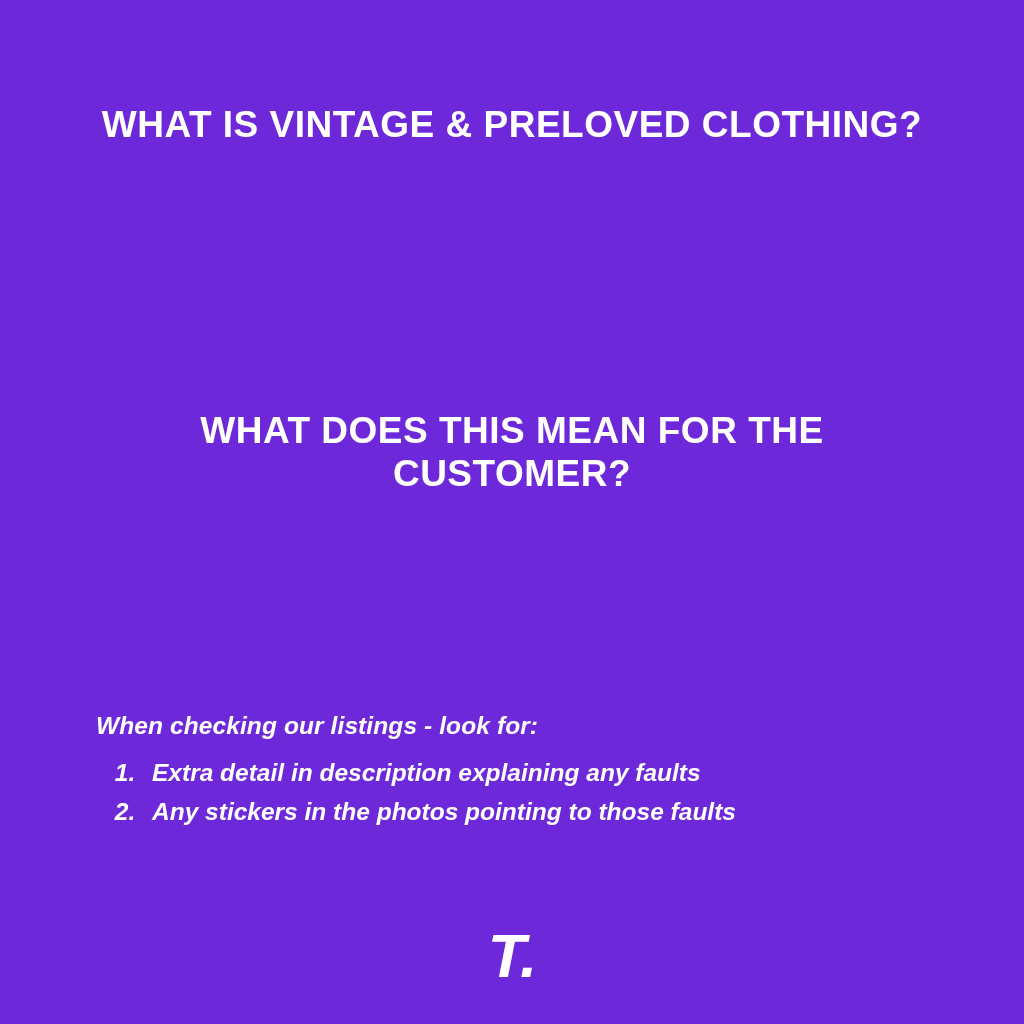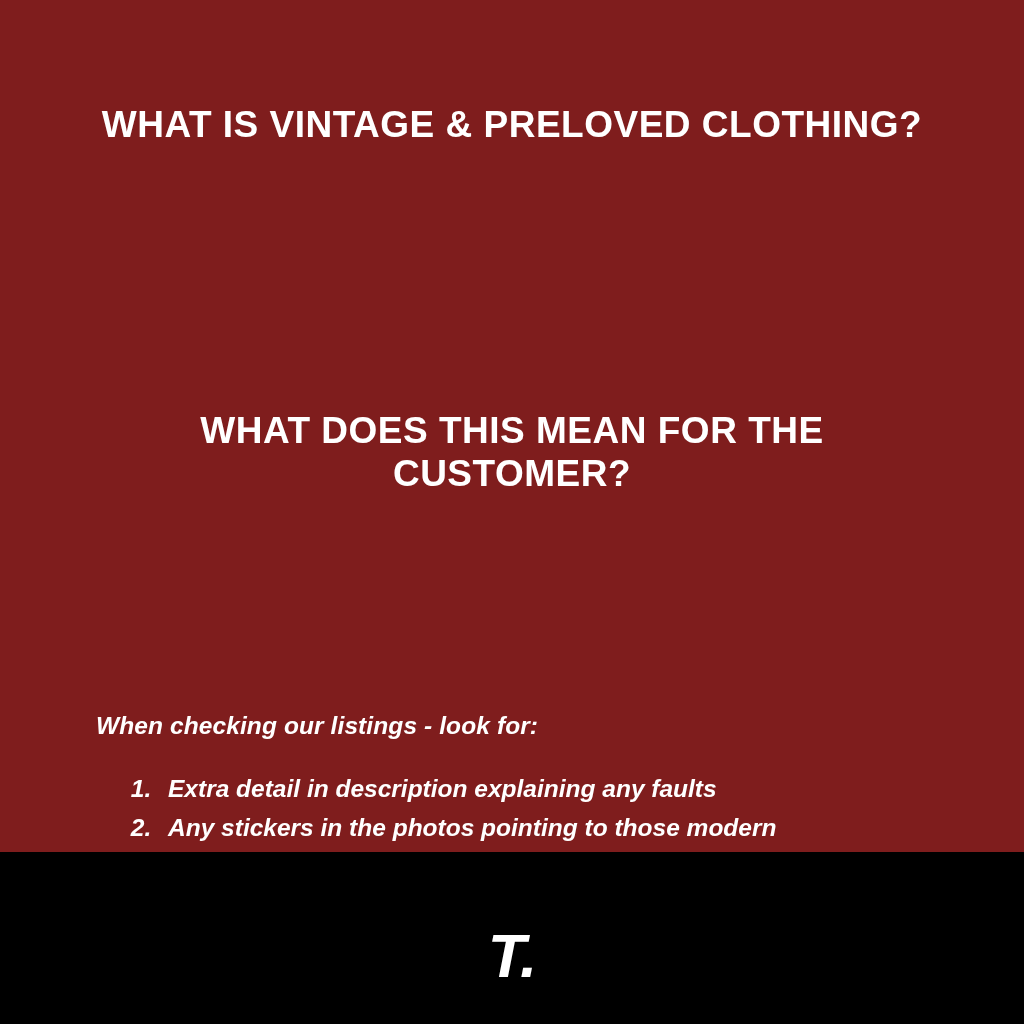--- a/index.html
+++ b/index.html
@@ -11,22 +11,22 @@
     width: 1024px;
     height: 1024px;
     overflow: hidden;
     font-family: "Liberation Sans", sans-serif;
     color: #ffffff;
     -webkit-font-smoothing: antialiased;
   }
   .card {
     position: relative;
     width: 1024px;
-    height: 852px;
-    background: #7f1d1d;
+    height: 1024px;
+    background: #6d28d9;
     box-sizing: border-box;
   }
   .heading {
     font-weight: 700;
     font-style: normal;
     text-align: center;
     letter-spacing: 0.5px;
     font-size: 37px;
     line-height: 1.18;
     text-transform: uppercase;
@@ -68,21 +68,21 @@
     position: absolute;
     left: 96px;
     top: 682px;
     width: 840px;
   }
   #numbered-list {
     position: absolute;
     left: 96px;
     top: 754px;
     width: 840px;
-    margin: 16px;
+    margin: 0;
     padding: 0 0 0 46px;
     list-style-position: outside;
   }
   #numbered-list li {
     font-weight: 700;
     font-style: italic;
     font-size: 24.5px;
     line-height: 1.58;
     padding-left: 10px;
     color: #ffffff;
@@ -113,20 +113,20 @@
   <h1 class="heading" id="heading-1">WHAT IS VINTAGE &amp; PRELOVED CLOTHING?</h1>
 
 
   <h2 class="heading" id="heading-2">WHAT DOES THIS MEAN FOR THE CUSTOMER?</h2>
 
 
   <p class="body-text" id="para-3">When checking our listings - look for:</p>
 
   <ol id="numbered-list">
     <li>Extra detail in description explaining any faults</li>
-    <li>Any stickers in the photos pointing to those modern</li>
+    <li>Any stickers in the photos pointing to those faults</li>
   </ol>
 
   <div class="logo">
     <span class="logo-mark">T.</span>
   </div>
 
 </div>
 
 </body></html>

